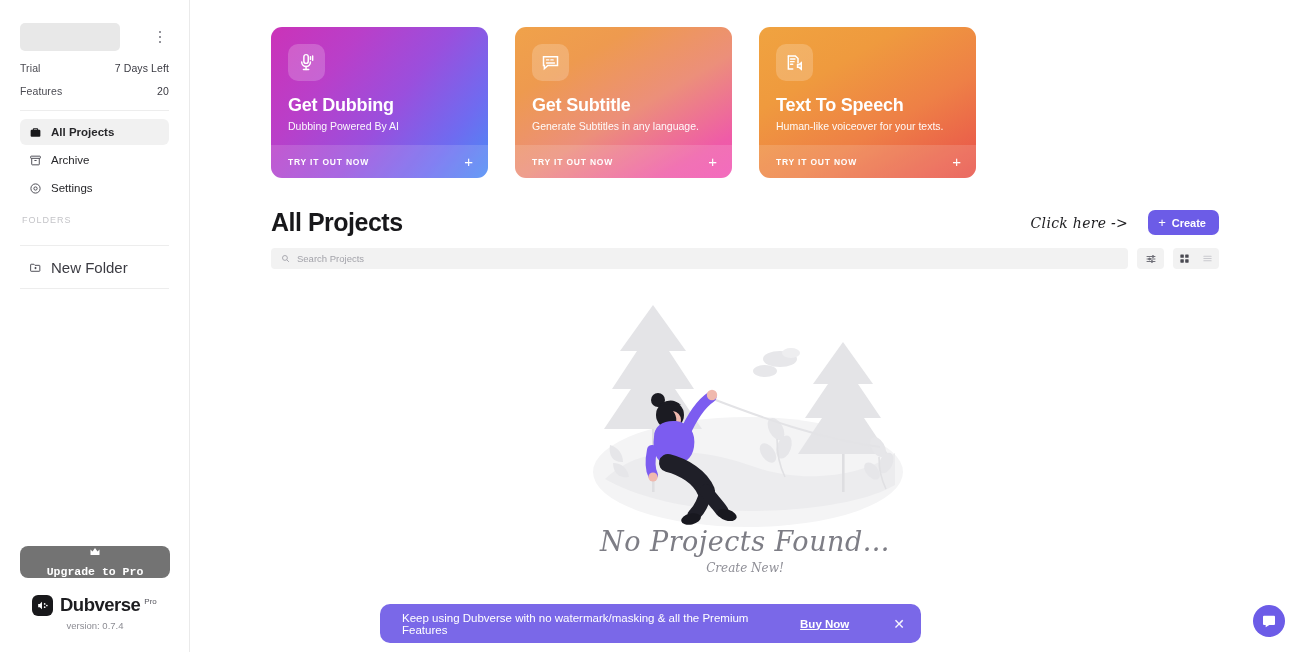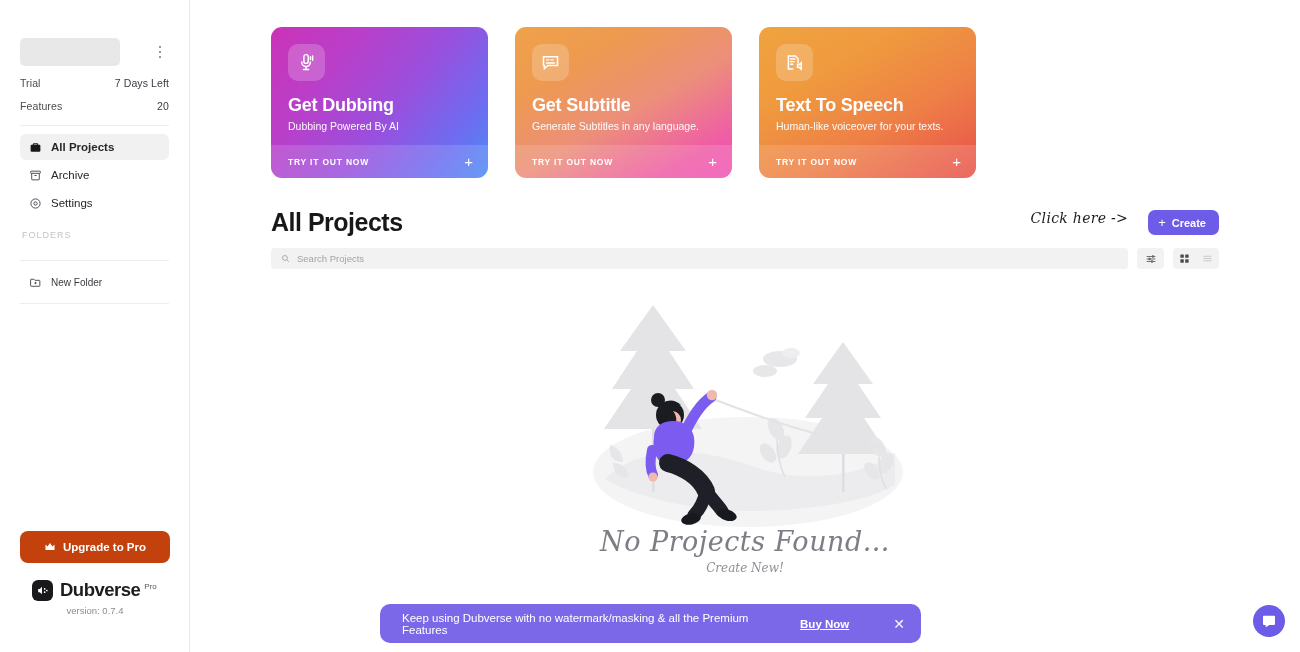--- a/index.html
+++ b/index.html
@@ -10,21 +10,21 @@
     overflow: hidden;
     color: #27272a;
   }
   .app { display: flex; width: 1300px; height: 652px; position: relative; }
 
   
   .sidebar {
     width: 190px; height: 652px;
     border-right: 1px solid #eaeaea;
     display: flex; flex-direction: column;
-    padding: 16px 20px;
+    padding: 1px 20px;
     flex: 0 0 190px;
     position: relative;
   }
   .acct-row { display: flex; align-items: center; justify-content: space-between; margin-top: 22px; }
   .acct-skeleton { width: 100px; height: 28px; border-radius: 5px; background: #e8e8e8; }
   .dots-btn {
     width: 18px; height: 22px; display: flex; flex-direction: column;
     align-items: center; justify-content: center; gap: 2.5px; cursor: pointer;
   }
   .dots-btn i { width: 2.5px; height: 2.5px; border-radius: 50%; background: #70707a; display: block; }
@@ -48,32 +48,33 @@
   .nav-item .ico svg { width: 13px; height: 13px; display: block; }
 
   .section-label {
     font-size: 9px; letter-spacing: 1px; color: #c4c4c8;
     margin: 14px 0 12px 2px; text-transform: uppercase;
   }
   .divider-thin { height: 1px; background: #ededed; margin: 8px 0; }
 
   .folder-item {
     display: flex; align-items: center; gap: 9px;
-    height: 26px; padding: 0 9px; font-size: 10px; color: #3b3b42; cursor: pointer;
+    height: 26px; padding: 0 9px; font-size: 15px; color: #3b3b42; cursor: pointer;
   }
   .folder-item .ico { width: 13px; height: 13px; flex: 0 0 13px; display:flex; align-items:center; justify-content:center;}
   .folder-item .ico svg { width: 13px; height: 13px; display: block; }
 
   .sb-bottom { margin-top: auto; padding-bottom: 20px; }
   .upgrade-btn {
     width: 150px; height: 32px; border-radius: 8px;
-    background: #c2410c; color: #fff; border: none;
+    background: #737373; color: #fff; border: none;
     display: flex; align-items: center; justify-content: center; gap: 7px;
     font-size: 11.5px; font-weight: 700; cursor: pointer;
-    font-family: Liberation Sans, sans-serif;
+    font-family: Liberation Mono, monospace;
+    flex-direction: column;
   }
   .upgrade-btn svg { width: 12px; height: 12px; }
 
   .brand { display: flex; align-items: center; gap: 7px; margin-top: 16px; padding-left: 12px;}
   .brand-mark {
     width: 21px; height: 21px; border-radius: 6px; background: #19191b;
     display: flex; align-items: center; justify-content: center;
   }
   .brand-mark svg { width: 13px; height: 13px; }
   .brand-name { font-size: 18.5px; font-weight: 700; letter-spacing: -.5px; color: #1d1d20; }
@@ -108,21 +109,21 @@
     background: rgba(255,255,255,.14);
     display: flex; align-items: center; justify-content: space-between;
     padding: 0 15px 0 17px;
   }
   .card-cta .lbl { color: #fff; font-size: 8.5px; font-weight: 700; letter-spacing: .8px; }
   .card-cta .plus { color: #fff; font-size: 15px; line-height: 1; font-weight: 300; }
 
   
   .proj-head { display: flex; align-items: flex-end; justify-content: space-between; margin-top: 30px; }
   .proj-title { font-size: 25px; font-weight: 700; letter-spacing: -.5px; color: #18181b; }
-  .head-right { display: flex; gap: 20px; padding-bottom: 2px;}
+  .head-right { display: flex; align-items: center; gap: 20px; padding-bottom: 2px;}
   .click-here {
     font-family: "DejaVu Serif", serif; font-style: italic;
     font-size: 14px; color: #1d1d20; white-space: nowrap; letter-spacing: .3px;
   }
   .create-btn {
     height: 25px; padding: 0 13px 0 10px; border-radius: 7px;
     background: #6c5ce7; color: #fff; border: none; cursor: pointer;
     display: flex; align-items: center; gap: 6px;
     font-size: 11px; font-weight: 600; font-family: "Liberation Sans", sans-serif;
   }

